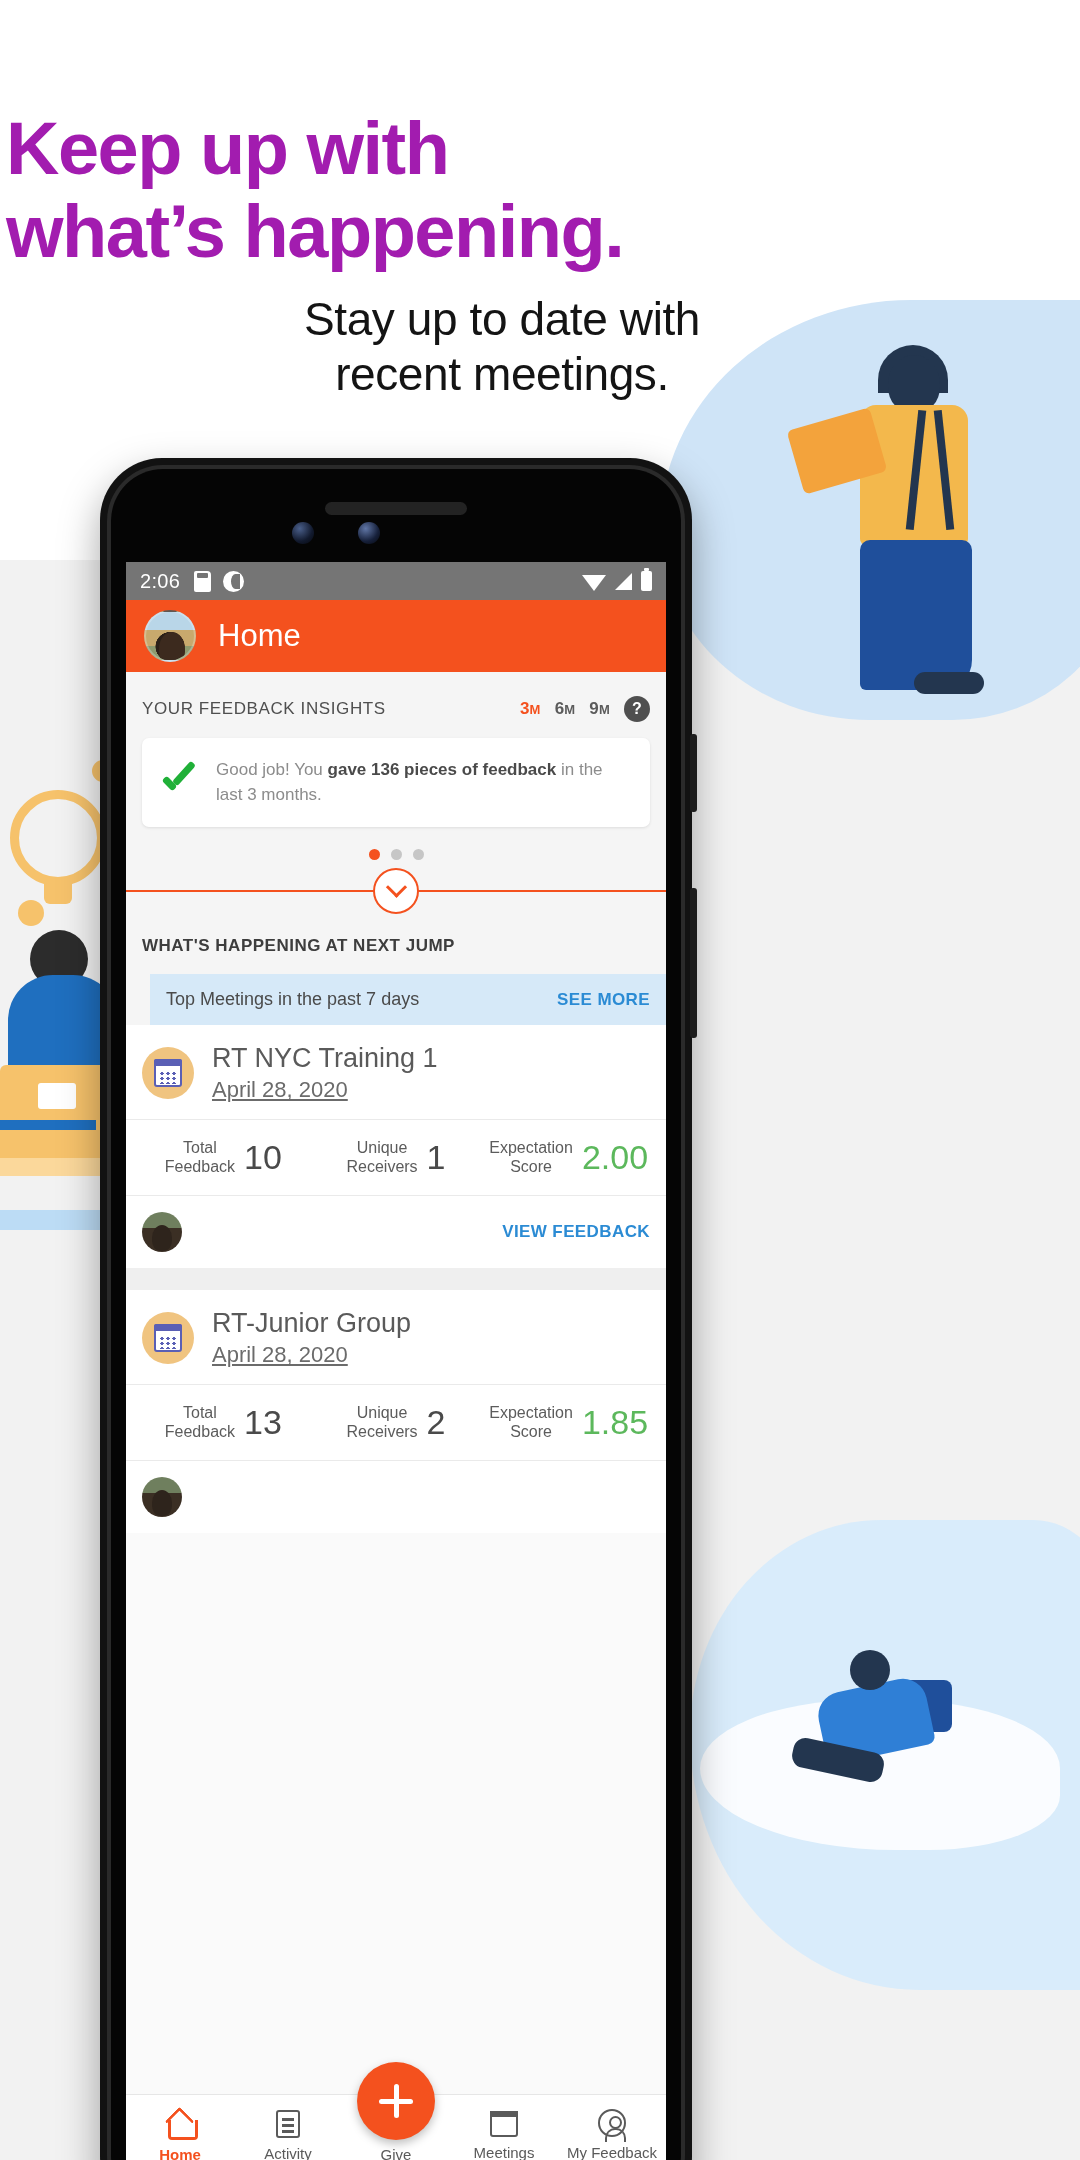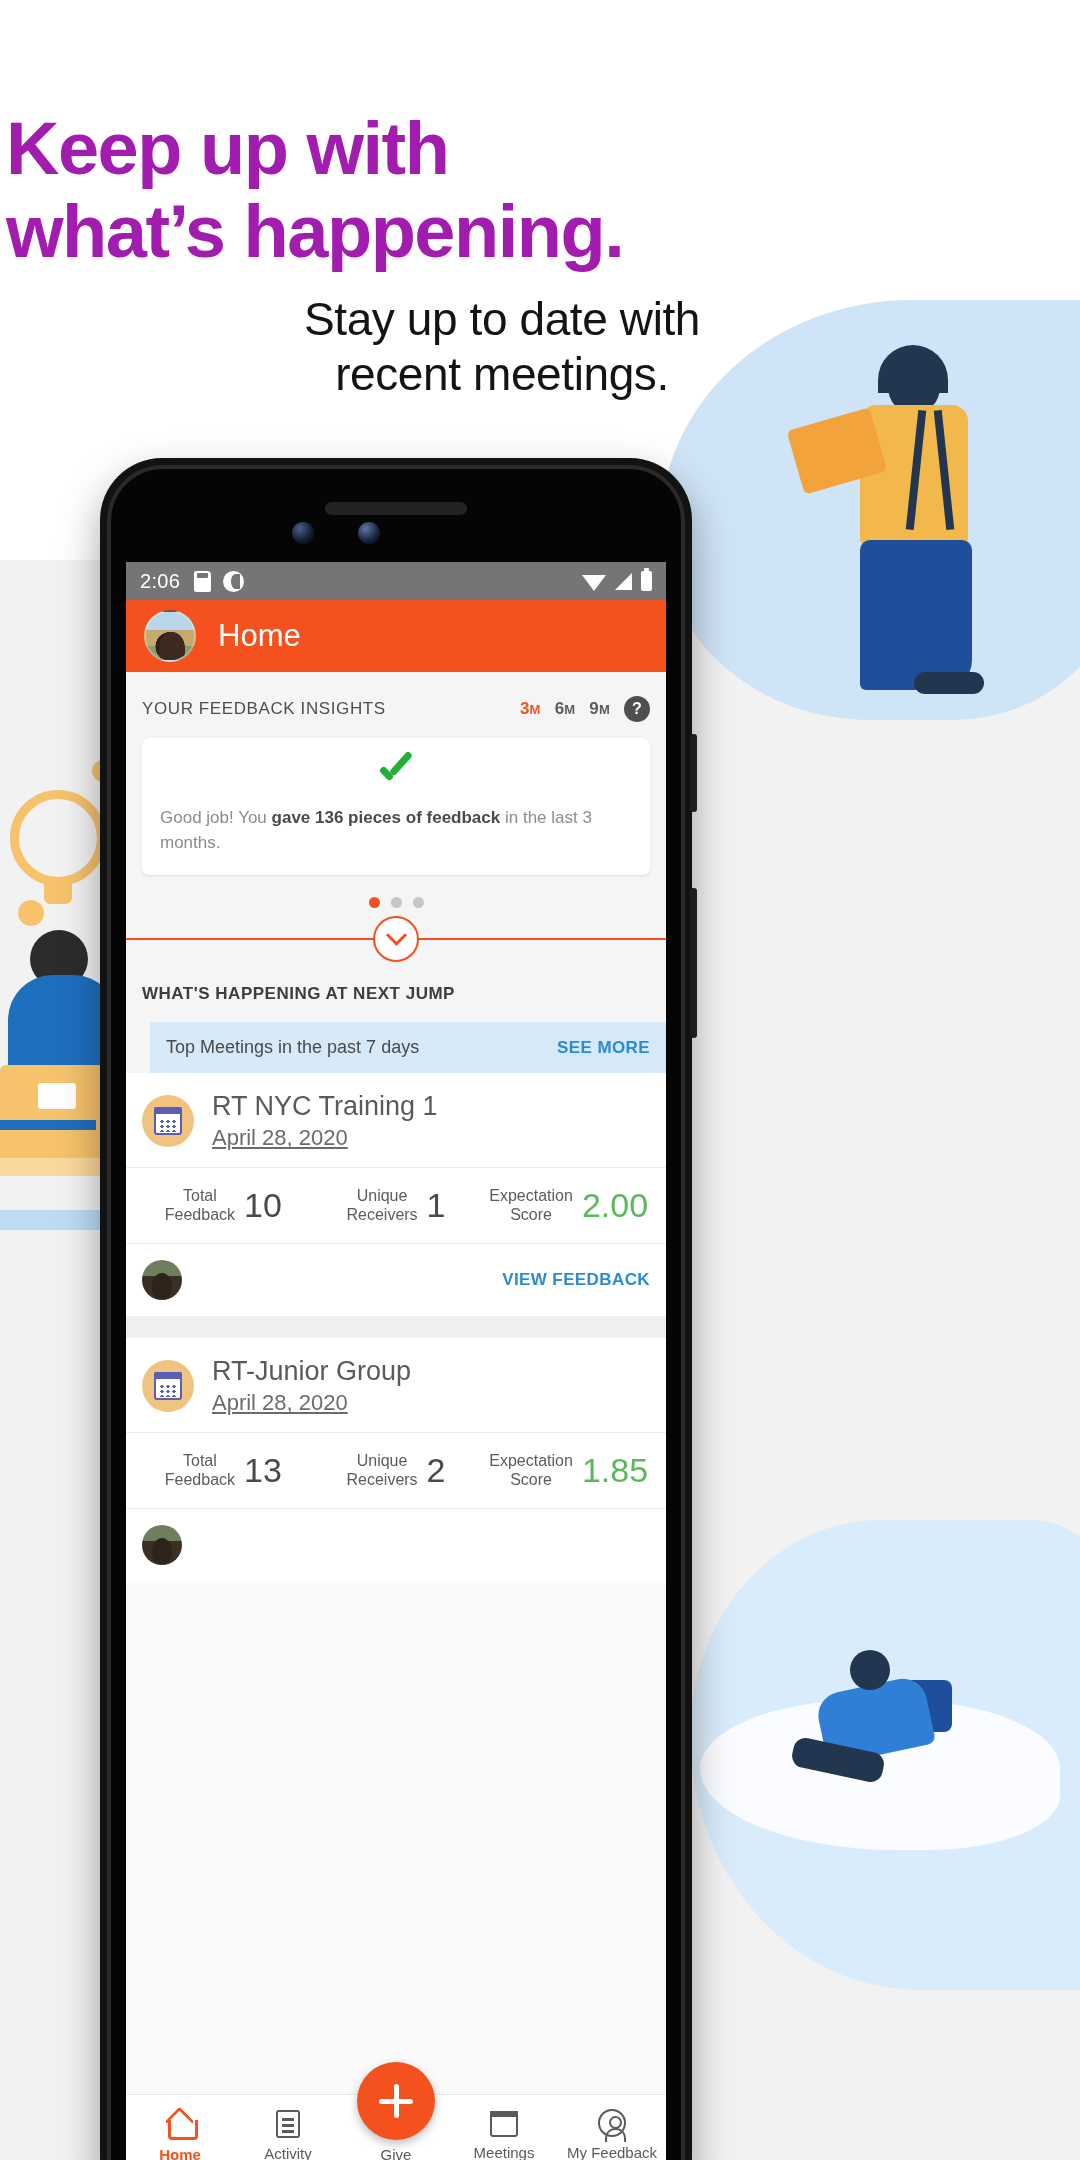--- a/index.html
+++ b/index.html
@@ -162,21 +162,20 @@
   .range.active{ color:#f4511e; }
   .help-icon{
     width:26px; height:26px; border-radius:50%; background:#4f4f4f; color:#fff;
     font-size:16px; font-weight:700; display:flex; align-items:center; justify-content:center;
   }
 
   .insight-card{
     margin:6px 16px 0 16px; background:#fff; border-radius:7px;
     display:flex; align-items:center; gap:18px; padding:20px 18px;
     box-shadow:0 1px 3px rgba(0,0,0,.10);
-    flex-direction:column;
   }
   .check{
     width:38px; height:30px; flex:none; position:relative;
   }
   .check:before{
     content:""; position:absolute; left:2px; top:12px; width:15px; height:7px;
     background:#20b038; transform:rotate(45deg); border-radius:3px;
   }
   .check:after{
     content:""; position:absolute; left:10px; top:2px; width:28px; height:7px;

